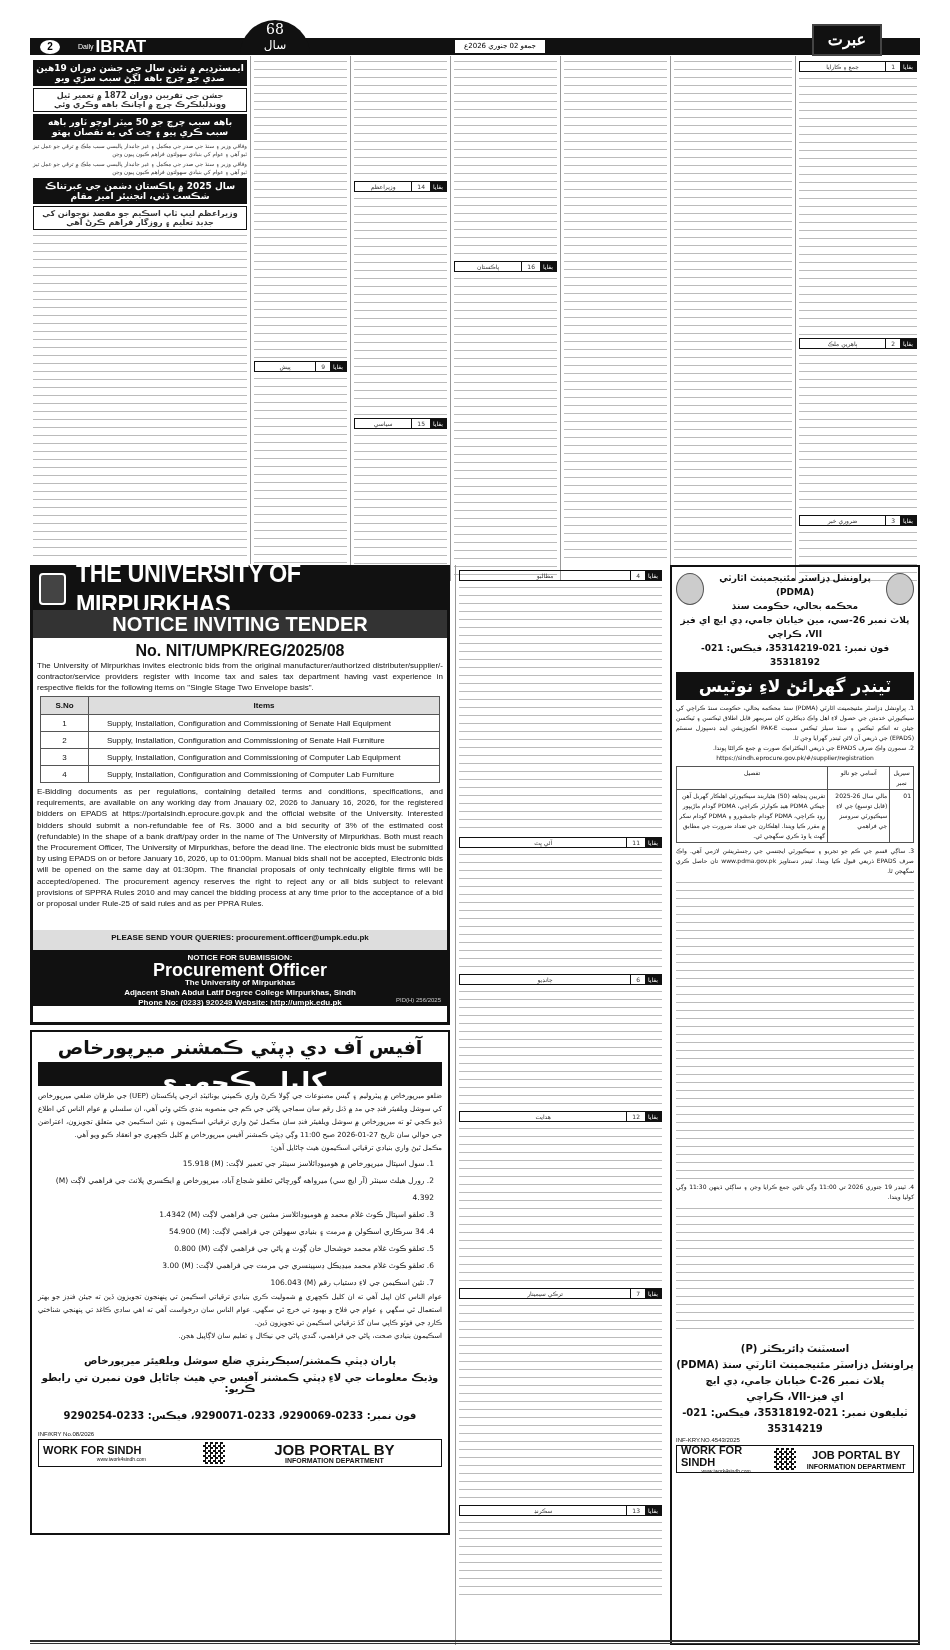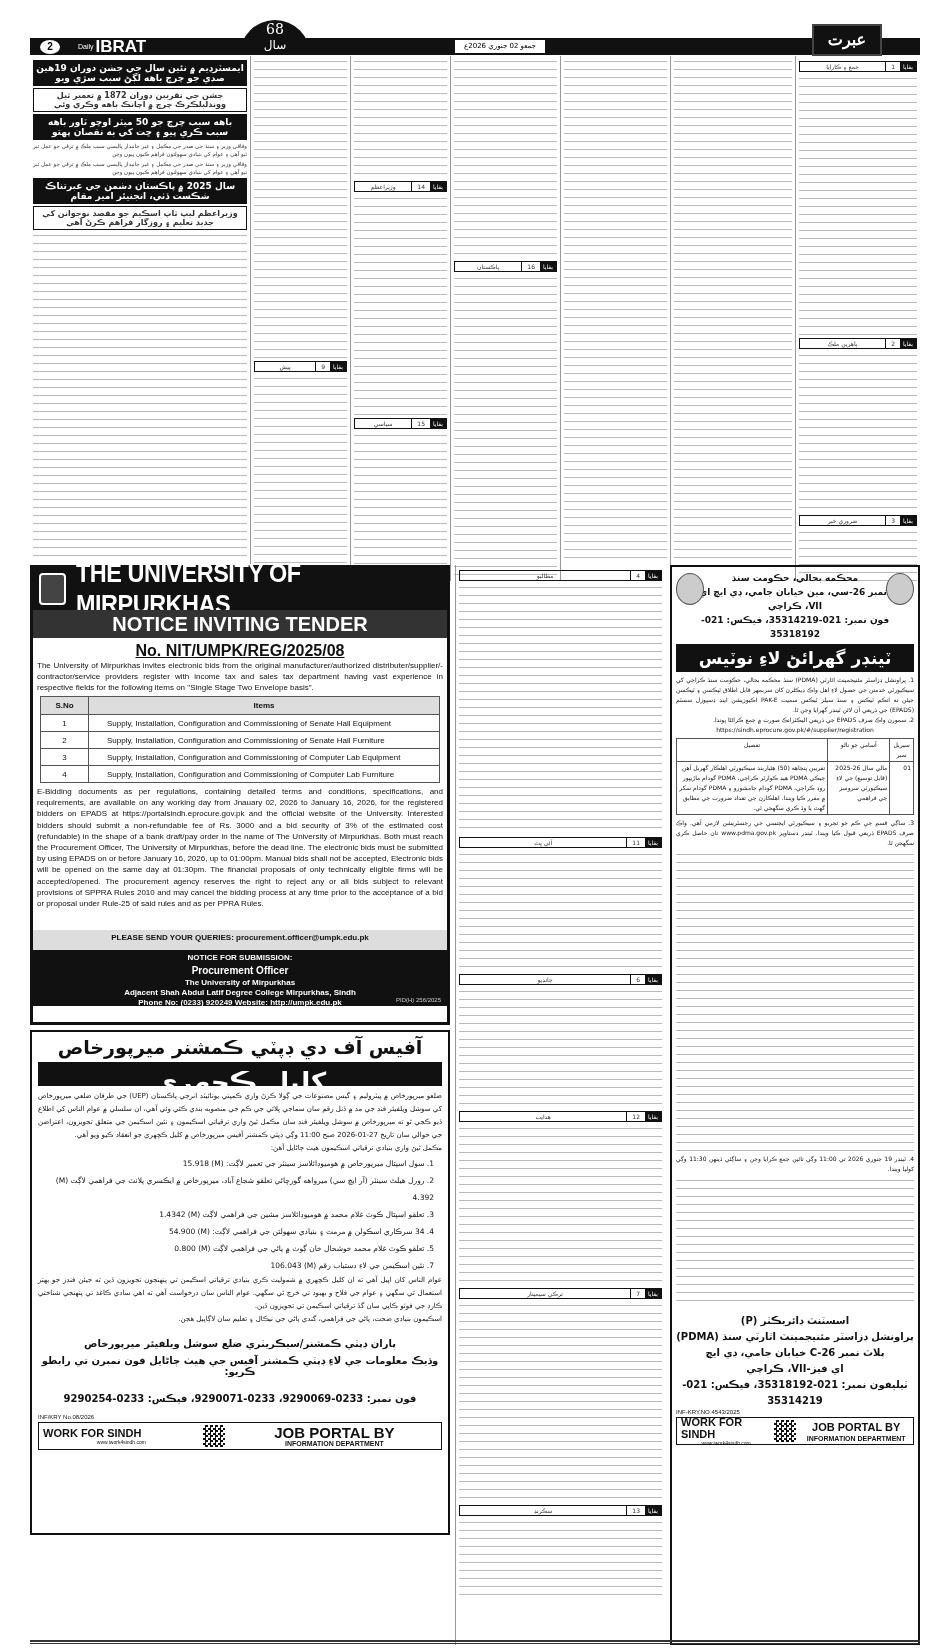--- a/index.html
+++ b/index.html
@@ -23,31 +23,31 @@
 .tag{display:flex;direction:rtl;height:11px;margin:3px 0;border:1px solid #111;font:6px/9px "DejaVu Sans",sans-serif}
 .tag .a{background:#111;color:#fff;padding:0 3px}
 .tag .b{border-left:1px solid #111;padding:0 5px}
 .tag .c{flex:1;text-align:center}
 
 .tender{position:absolute;left:0;top:545px;width:420px;height:460px;border:3px solid #111}
 .tender .hdr{background:#111;color:#fff;height:42px;display:flex;align-items:center;padding-left:6px}
 .seal{width:30px;height:32px;border:2px solid #fff;border-radius:4px;background:#444;margin-right:10px}
 .tender .title{font:bold 26px "Liberation Sans",sans-serif;letter-spacing:-.5px;transform:scaleX(.9);transform-origin:left}
 .tender .sub{background:#333;color:#fff;font:bold 20px "Liberation Sans",sans-serif;text-align:center;height:28px;line-height:28px;transform:scaleY(1)}
-.tender .no{font:bold 16px "Liberation Sans",sans-serif;text-align:center;text-decoration:underline;margin-top:4px}
+.tender .no{font:bold 16px "Liberation Sans",sans-serif;text-align:center;margin-top:4px}
 .tender .intro{font:8px/11px "Liberation Sans",sans-serif;padding:0 4px;text-align:justify}
 .tender table{width:400px;margin:3px auto;border-collapse:collapse;font:8px "Liberation Sans",sans-serif}
 .tender th{background:#ddd;border:1px solid #555;height:18px;font-weight:bold}
 .tender td{border:1px solid #555;height:17px}
 .tender td.sn{text-align:center;width:48px}
 .tender td.it{padding-left:18px}
 .tender .body{font:8px/11.2px "Liberation Sans",sans-serif;padding:0 4px;text-align:justify}
 .tender .q{background:#ddd;font:bold 8px "Liberation Sans",sans-serif;text-align:center;height:20px;line-height:16px;margin-top:21px}
 .tender .addr{background:#111;color:#fff;text-align:center;font:bold 8px/10px "Liberation Sans",sans-serif;padding:3px 0;position:relative;height:56px}
-.tender .addr .po{font-size:10px;line-height:15px}
+.tender .addr .po{font-size:18px;line-height:15px}
 .tender .pid{position:absolute;right:6px;bottom:3px;font:6px "Liberation Sans",sans-serif;color:#ccc;font-weight:normal}
 
 .kach{position:absolute;left:0;top:1010px;width:420px;height:505px;border:2px solid #111;direction:rtl;padding:4px 6px}
 .kach .t1{font:bold 19px "DejaVu Sans",sans-serif;text-align:center}
 .kach .t2{background:#111;color:#fff;font:bold 26px "DejaVu Sans",sans-serif;text-align:center;height:24px;line-height:40px;margin:4px 0}
 .kach .p{font:7px/13px "DejaVu Sans",sans-serif;text-align:justify}
 .kach .li{font:7.5px/17px "DejaVu Sans",sans-serif;padding-right:8px}
 .kach .f1{font:bold 10px "DejaVu Sans",sans-serif;text-align:center;margin-top:12px}
 .kach .f2{font:bold 10px "DejaVu Sans",sans-serif;text-align:center;margin-top:6px}
 .kach .f3{font:bold 10px "DejaVu Sans",sans-serif;text-align:center;margin-top:16px}
@@ -284,37 +284,39 @@
   <div class="kach">
     <div class="t1">آفيس آف دي ڊپٽي ڪمشنر ميرپورخاص</div>
     <div class="t2">کليل ڪچهري</div>
     <div class="p">ضلعو ميرپورخاص ۾ پيٽروليم ۽ گيس مصنوعات جي ڳولا ڪرڻ واري ڪمپني يونائيٽڊ انرجي پاڪستان (UEP) جي طرفان ضلعي ميرپورخاص کي سوشل ويلفيئر فنڊ جي مد ۾ ڏنل رقم سان سماجي ڀلائي جي ڪم جي منصوبه بندي ڪئي وئي آهي، ان سلسلي ۾ عوام الناس کي اطلاع ڏيو ڪجي ٿو ته ميرپورخاص ۾ سوشل ويلفيئر فنڊ سان مڪمل ٿيڻ واري ترقياتي اسڪيمون ۽ نئين اسڪيمن جي متعلق تجويزون، اعتراضن جي حوالي سان تاريخ 27-01-2026 صبح 11:00 وڳي ڊپٽي ڪمشنر آفيس ميرپورخاص ۾ کليل ڪچهري جو انعقاد ڪيو ويو آهي.</div>
     <div class="p">مڪمل ٿيڻ واري بنيادي ترقياتي اسڪيمون هيٺ ڄاڻايل آهن:</div>
     <div class="li">1. سول اسپتال ميرپورخاص ۾ هوميوڊائلاسز سينٽر جي تعمير   لاڳت: (M) 15.918</div>
     <div class="li">2. رورل هيلٿ سينٽر (آر ايڇ سي) ميرواهه گورچاڻي تعلقو شجاع آباد، ميرپورخاص ۾ ايڪسري پلانٽ جي فراهمي  لاڳت (M) 4.392</div>
     <div class="li">3. تعلقو اسپتال ڪوٽ غلام محمد ۾ هوميوڊائلاسز مشين جي فراهمي  لاڳت (M) 1.4342</div>
     <div class="li">4. 34 سرڪاري اسڪولن ۾ مرمت ۽ بنيادي سهولتن جي فراهمي  لاڳت: (M) 54.900</div>
     <div class="li">5. تعلقو ڪوٽ غلام محمد خوشحال خان ڳوٺ ۾ پاڻي جي فراهمي لاڳت (M) 0.800</div>
+    <div class="li">6. تعلقو ڪوٽ غلام محمد ميڊيڪل ڊسپينسري جي مرمت جي فراهمي  لاڳت: (M) 3.00</div>
     <div class="li">7. نئين اسڪيمن جي لاءِ دستياب رقم  (M) 106.043</div>
     <div class="p">عوام الناس کان اپيل آهي ته ان کليل ڪچهري ۾ شموليت ڪري بنيادي ترقياتي اسڪيمن تي پنهنجون تجويزون ڏين ته جيئن فنڊز جو بهتر استعمال ٿي سگهي ۽ عوام جي فلاح و بهبود تي خرچ ٿي سگهي. عوام الناس سان درخواست آهي ته اهي سادي ڪاغذ تي پنهنجي شناختي ڪارڊ جي فوٽو ڪاپي سان گڏ ترقياتي اسڪيمن تي تجويزون ڏين.</div>
     <div class="p">اسڪيمون بنيادي صحت، پاڻي جي فراهمي، گندي پاڻي جي نيڪال ۽ تعليم سان لاڳاپيل هجن.</div>
     <div class="f1">پاران ڊپٽي ڪمشنر/سيڪريٽري ضلع سوشل ويلفيئر ميرپورخاص</div>
     <div class="f2">وڌيڪ معلومات جي لاءِ ڊپٽي ڪمشنر آفيس جي هيٺ ڄاڻايل فون نمبرن تي رابطو ڪريو:</div>
     <div class="f3">فون نمبر: 0233-9290069، 0233-9290071، فيڪس: 0233-9290254</div>
     <div class="ref">INF/KRY No.08/2026</div>
     <div class="jobportal">
       <div class="w"><span>WORK FOR SINDH</span><small>www.iwork4sindh.com</small></div>
       <div class="qr"></div>
       <div class="j"><span>JOB PORTAL BY</span><small>INFORMATION DEPARTMENT</small></div>
     </div>
   </div>
 
   <div class="pdma">
     <div class="seal2" style="right:4px"></div>
     <div class="seal2" style="left:4px"></div>
+    <div class="h" style="padding:0 34px">پراونشل ڊزاسٽر مئنيجمينٽ اٿارٽي (PDMA)</div>
     <div class="h">محڪمه بحالي، حڪومت سنڌ</div>
     <div class="h">پلاٽ نمبر 26-سي، مين خيابان جامي، ڊي ايڇ اي فيز VII، ڪراچي</div>
     <div class="h">فون نمبر: 021-35314219، فيڪس: 021-35318192</div>
     <div class="title">ٽينڊر گهرائڻ لاءِ نوٽيس</div>
     <div class="p">1. پراونشل ڊزاسٽر مئنيجمينٽ اٿارٽي (PDMA) سنڌ محڪمه بحالي، حڪومت سنڌ ڪراچي کي سيڪيورٽي خدمتن جي حصول لاءِ اهل واڪ ڊيڪلرن کان سربمهر قابل اطلاق ٽيڪسن ۽ ٽيڪسن جيئن ته انڪم ٽيڪس ۽ سنڌ سيلز ٽيڪس سميت PAK-E اڪيوزيشن اينڊ ڊسپوزل سسٽم (EPADS) جي ذريعي آن لائن ٽينڊر گهرايا وڃن ٿا.</div>
     <div class="p">2. سمورن واڪ صرف EPADS جي ذريعي اليڪٽرانڪ صورت ۾ جمع ڪرائڻا پوندا.</div>
     <div class="p" style="direction:ltr;text-align:center">https://sindh.eprocure.gov.pk/#/supplier/registration</div>
     <table>
       <tbody>
           <tr>

